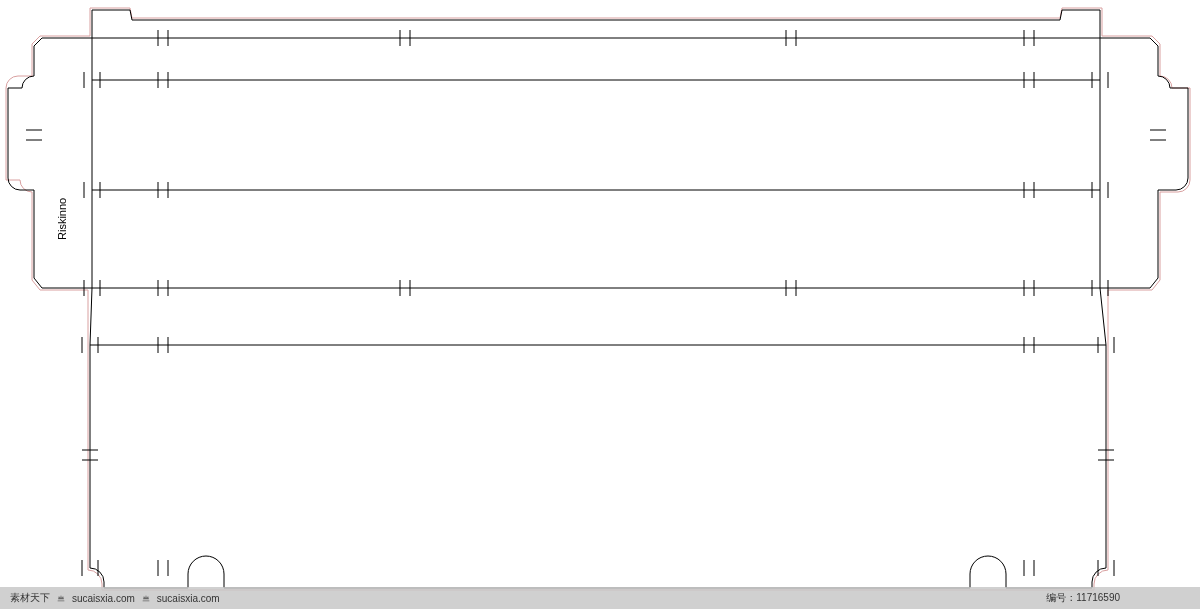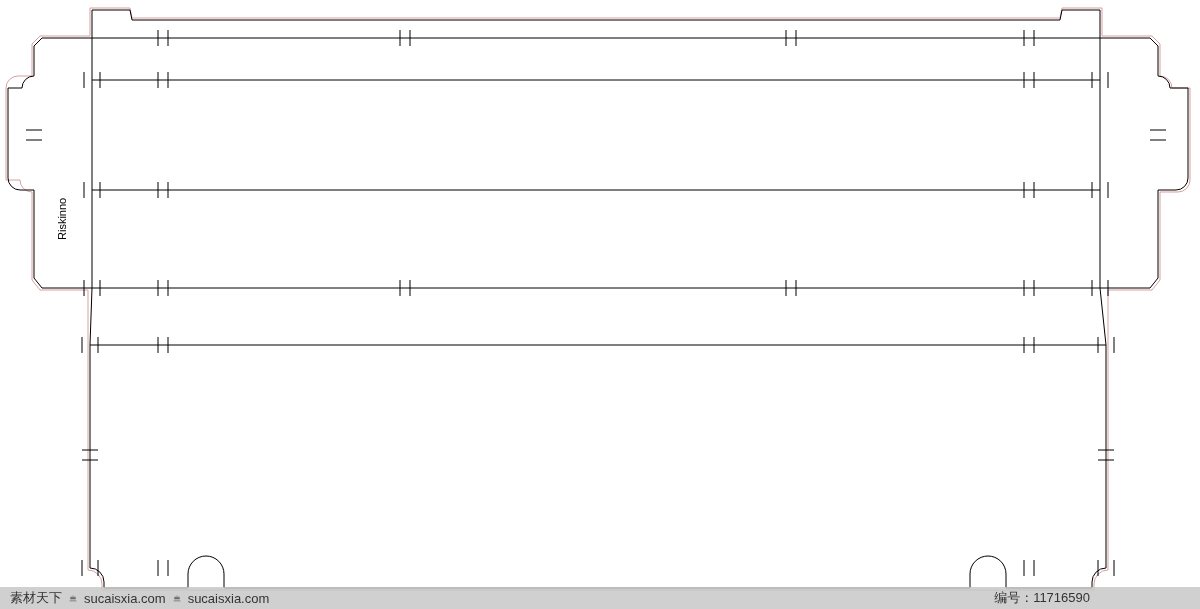--- a/index.html
+++ b/index.html
@@ -20,34 +20,34 @@
     .bottom-bar {
       position: absolute;
       bottom: 0;
       left: 0;
       width: 100%;
       height: 22px;
       background: rgba(200, 200, 200, 0.85);
       display: flex;
       align-items: center;
       padding: 0 10px;
-      font-size: 13px;
+      font-size: 10px;
       color: #333;
     }
     .bottom-bar .left-text { 
       display: flex;
       align-items: center;
       gap: 6px;
     }
     .bottom-bar .left-text svg {
       width: 10px;
       height: 10px;
     }
     .bottom-bar a { color: #333; text-decoration: none; }
-    .id-text { margin-left: auto; margin-right: 100px; }
+    .id-text { margin-left: auto; margin-right: 70px; }
     .vertical-label {
       position: absolute;
       left: 56px;
       top: 240px;
       transform: rotate(-90deg);
       transform-origin: left top;
       font-size: 11px;
       color: #000;
     }
   </style>

